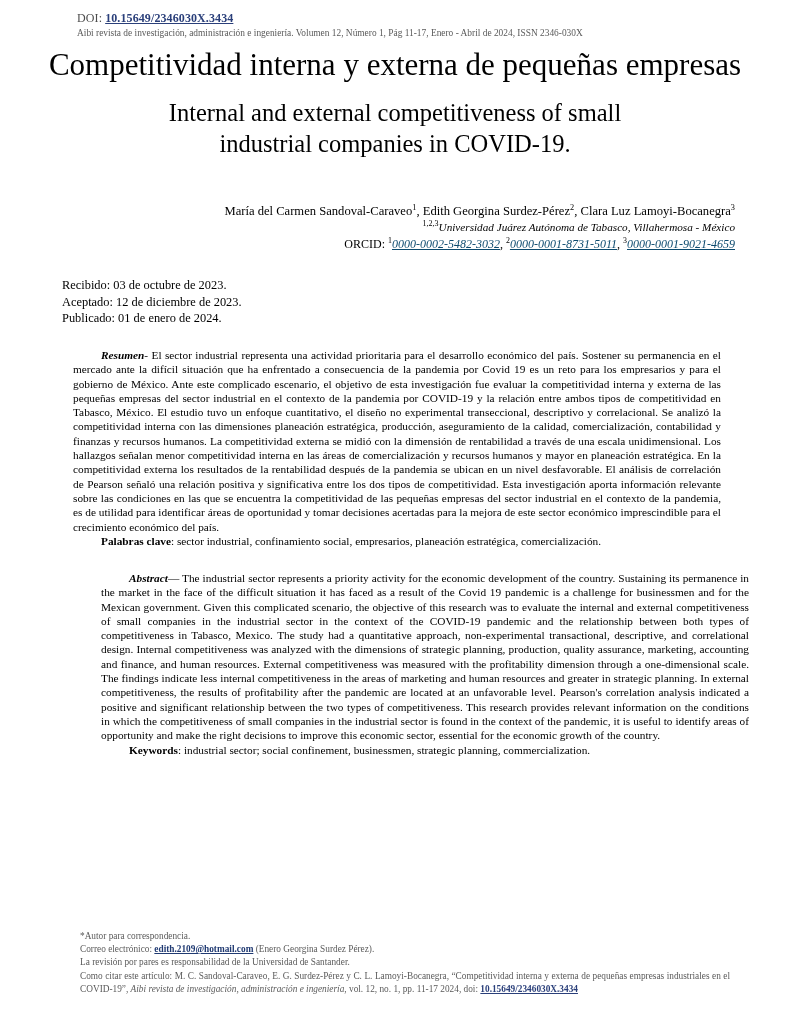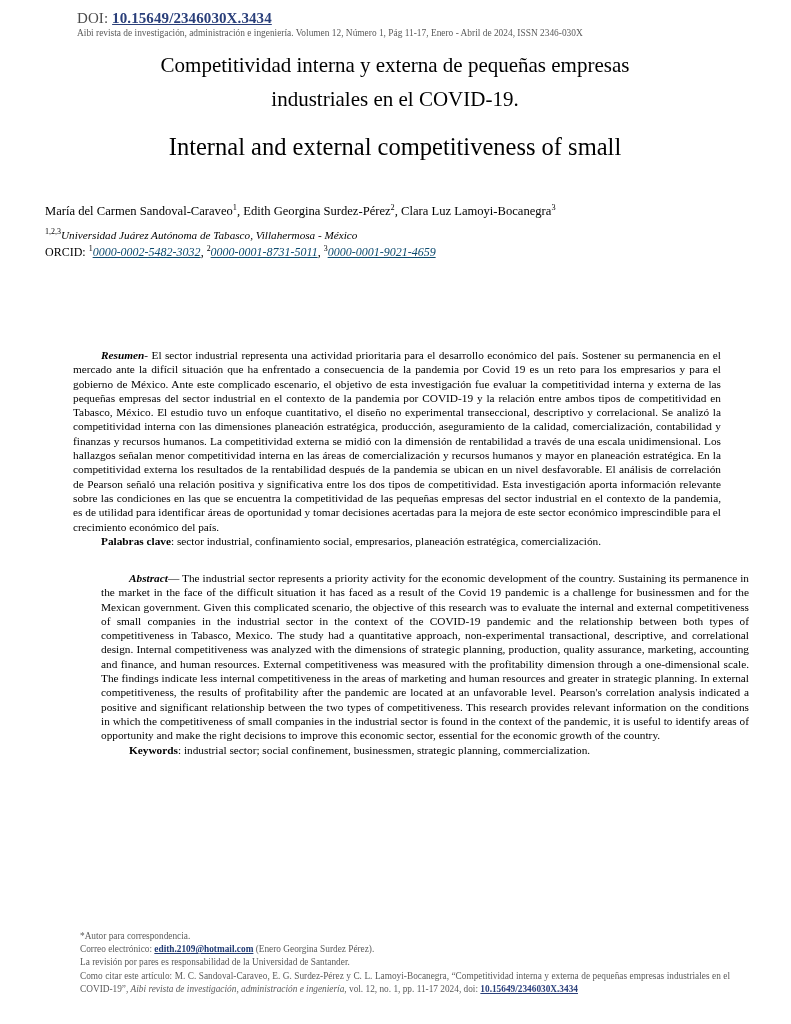--- a/index.html
+++ b/index.html
@@ -26,21 +26,21 @@
   }
 
   
   .masthead {
     position: absolute;
     left: 77px;
     top: 12px;
     width: 660px;
   }
   .doi-line {
-    font-size: 15px;
+    font-size: 12px;
     color: #4c4c4c;
     letter-spacing: 0.1px;
     line-height: 13px;
     white-space: nowrap;
   }
   .doi-line .doi-link {
     color: #2a3f7a;
     text-decoration: underline;
     font-weight: 600;
   }
@@ -54,48 +54,48 @@
 
   
   .title-block {
     position: absolute;
     left: 45px;
     top: 48px;
     width: 700px;
     text-align: center;
   }
   .title-es {
-    font-size: 21px;
+    font-size: 31px;
     line-height: 34px;
     font-weight: 400;
   }
   .title-en {
     font-size: 24.5px;
     line-height: 31px;
     font-weight: 400;
     margin-top: 15px;
   }
 
   
   .authors-block {
     position: absolute;
-    left: 45px;
+    left: 35px;
     top: 203px;
     width: 700px;
-    text-align: left;
+    text-align: right;
   }
   .authors-names {
     font-size: 12.6px;
     line-height: 17px;
   }
   .affiliation {
     font-size: 11.2px;
     font-style: italic;
     line-height: 15px;
-    margin-top: 8px;
+    margin-top: 0px;
   }
   .orcid-line {
     font-size: 12px;
     line-height: 17px;
     margin-top: 1px;
   }
   .orcid-link {
     color: #0c4a6e;
     font-style: italic;
     text-decoration: underline;
@@ -197,33 +197,38 @@
     <div class="doi-line">
       <span>DOI:</span>
       <a class="doi-link" href="#">10.15649/2346030X.3434</a>
     </div>
     <div class="journal-line">Aibi revista de investigación, administración e ingeniería. Volumen 12, Número 1, Pág 11-17, Enero - Abril de 2024, ISSN 2346-030X</div>
   </div>
 
   <div class="title-block">
     <div class="title-es">
       <div>Competitividad interna y externa de pequeñas empresas</div>
-      <div>industriales en el COVID-19.</div>
     </div>
     <div class="title-en">
       <div>Internal and external competitiveness of small</div>
+      <div>industrial companies in COVID-19.</div>
     </div>
   </div>
 
   <div class="authors-block">
     <div class="authors-names"><span>María del Carmen Sandoval-Caraveo</span><sup>1</sup><span>, </span><span>Edith Georgina Surdez-Pérez</span><sup>2</sup><span>, </span><span>Clara Luz Lamoyi-Bocanegra</span><sup>3</sup></div>
     <div class="affiliation"><span class="aff-sup">1,2,3</span><span>Universidad Juárez Autónoma de Tabasco, Villahermosa - México</span></div>
     <div class="orcid-line"><span>ORCID: </span><sup>1</sup><a class="orcid-link" href="#">0000-0002-5482-3032</a><span>, </span><sup>2</sup><a class="orcid-link" href="#">0000-0001-8731-5011</a><span>, </span><sup>3</sup><a class="orcid-link" href="#">0000-0001-9021-4659</a></div>
   </div>
 
+  <div class="dates-block">
+    <div>Recibido: 03 de octubre de 2023.</div>
+    <div>Aceptado: 12 de diciembre de 2023.</div>
+    <div>Publicado: 01 de enero de 2024.</div>
+  </div>
 
   <div class="abstract-block" id="resumen-block">
     <p class="para-indent"><span class="lead-es">Resumen</span><span>- </span><span>El sector industrial representa una actividad prioritaria para el desarrollo económico del país. Sostener su permanencia en el mercado ante la difícil situación que ha enfrentado a consecuencia de la pandemia por Covid 19 es un reto para los empresarios y para el gobierno de México. Ante este complicado escenario, el objetivo de esta investigación fue evaluar la competitividad interna y externa de las pequeñas empresas del sector industrial en el contexto de la pandemia por COVID-19 y la relación entre ambos tipos de competitividad en Tabasco, México. El estudio tuvo un enfoque cuantitativo, el diseño no experimental transeccional, descriptivo y correlacional. Se analizó la competitividad interna con las dimensiones planeación estratégica, producción, aseguramiento de la calidad, comercialización, contabilidad y finanzas y recursos humanos. La competitividad externa se midió con la dimensión de rentabilidad a través de una escala unidimensional. Los hallazgos señalan menor competitividad interna en las áreas de comercialización y recursos humanos y mayor en planeación estratégica. En la competitividad externa los resultados de la rentabilidad después de la pandemia se ubican en un nivel desfavorable. El análisis de correlación de Pearson señaló una relación positiva y significativa entre los dos tipos de competitividad. Esta investigación aporta información relevante sobre las condiciones en las que se encuentra la competitividad de las pequeñas empresas del sector industrial en el contexto de la pandemia, es de utilidad para identificar áreas de oportunidad y tomar decisiones acertadas para la mejora de este sector económico imprescindible para el crecimiento económico del país.</span></p>
     <p class="keywords-line"><span class="kw-label">Palabras clave</span><span>: </span><span>sector industrial, confinamiento social, empresarios, planeación estratégica, comercialización.</span></p>
   </div>
 
   <div class="abstract-block" id="abstract-block">
     <p class="para-indent"><span class="lead-en">Abstract</span><span>— </span><span>The industrial sector represents a priority activity for the economic development of the country. Sustaining its permanence in the market in the face of the difficult situation it has faced as a result of the Covid 19 pandemic is a challenge for businessmen and for the Mexican government. Given this complicated scenario, the objective of this research was to evaluate the internal and external competitiveness of small companies in the industrial sector in the context of the COVID-19 pandemic and the relationship between both types of competitiveness in Tabasco, Mexico. The study had a quantitative approach, non-experimental transactional, descriptive, and correlational design. Internal competitiveness was analyzed with the dimensions of strategic planning, production, quality assurance, marketing, accounting and finance, and human resources. External competitiveness was measured with the profitability dimension through a one-dimensional scale. The findings indicate less internal competitiveness in the areas of marketing and human resources and greater in strategic planning. In external competitiveness, the results of profitability after the pandemic are located at an unfavorable level. Pearson's correlation analysis indicated a positive and significant relationship between the two types of competitiveness. This research provides relevant information on the conditions in which the competitiveness of small companies in the industrial sector is found in the context of the pandemic, it is useful to identify areas of opportunity and make the right decisions to improve this economic sector, essential for the economic growth of the country.</span></p>
     <p class="keywords-line"><span class="kw-label">Keywords</span><span>: </span><span>industrial sector; social confinement, businessmen, strategic planning, commercialization.</span></p>
   </div>

